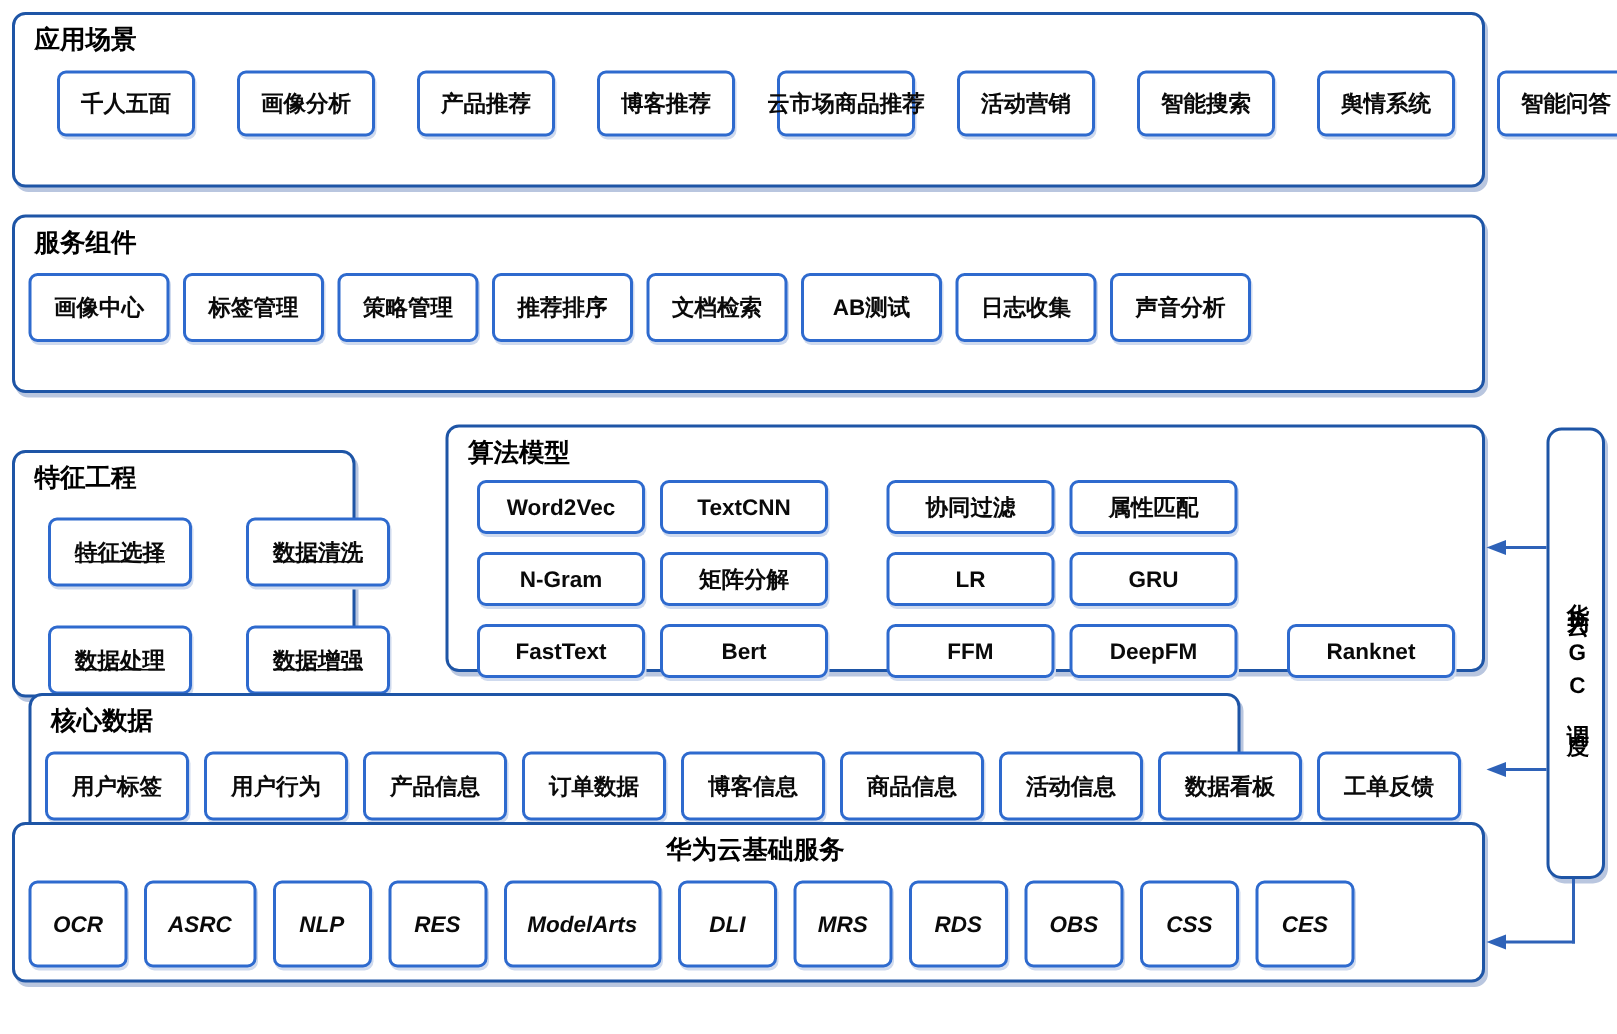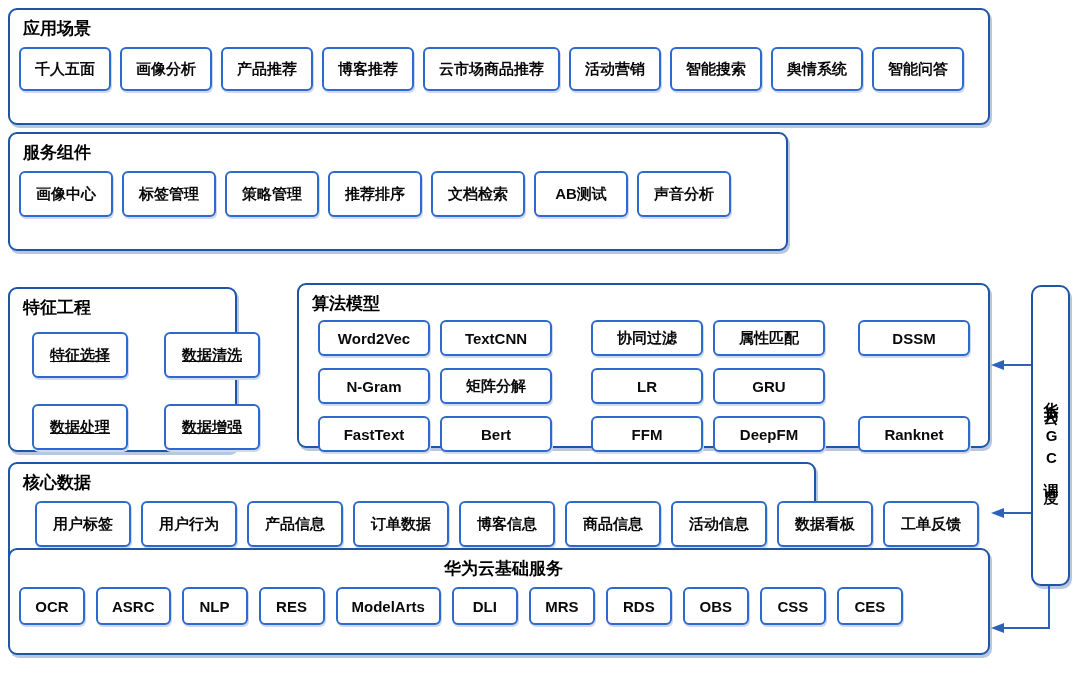--- a/index.html
+++ b/index.html
@@ -11,21 +11,21 @@
   .section{
     position:absolute;
     border:2px solid #1e55a6;
     border-radius:9px;
     background:#ffffff;
     box-shadow:2px 3px 0 #b9c6df;
     box-sizing:border-box;
   }
   .section-title{
     font-size:17px;font-weight:bold;color:#000;
-    padding:9px 4px 0 13px;line-height:20px;white-space:nowrap;
+    padding:9px 4px 0 13px;line-height:20px;white-space:nowrap;font-family:Liberation Mono, monospace;
   }
   .chip-row{
     display:flex;flex-wrap:nowrap;align-items:center;
     padding:8px 0 0 9px;gap:9px;
   }
   .chip{
     border:2px solid #2e6ace;
     border-radius:6px;
     background:#ffffff;
     box-shadow:1px 2px 0 #cfdaee;
@@ -40,26 +40,26 @@
     padding:14px 0 0 22px;
   }
   .fe-grid .chip{height:46px;padding:0 10px;text-decoration:underline;}
   
   .am-rows{padding:6px 0 0 19px;display:flex;flex-direction:column;gap:12px;}
   .am-row{display:flex;align-items:center;gap:10px;}
   .am-row .chip{height:34px;min-width:112px;padding:16px 10px;font-size:15px;}
   .am-row .chip:nth-child(3){margin-left:29px;}
   .am-row .chip:nth-child(5){margin-left:23px;}
   
-  .row-core{gap:10px;margin-left:16px;}
+  .row-core{gap:10px;}
   .row-core .chip{min-width:96px;height:46px;}
   .row-base{gap:11px;}
-  .row-base .chip{min-width:66px;height:38px;}
+  .row-base .chip{min-width:66px;height:58px;font-style:italic;}
   .row-svc .chip{height:46px;min-width:94px;}
-  .row-app .chip{height:44px;min-width:92px;}
+  .row-app .chip{height:44px;min-width:92px;margin-left:19px;}
   
   .dgc-bar{
     position:absolute;left:1031px;top:285px;width:39px;height:301px;
     border:2px solid #1e55a6;border-radius:10px;background:#fff;
     box-shadow:2px 3px 0 #b9c6df;box-sizing:border-box;
     display:flex;align-items:center;justify-content:center;
   }
   .dgc-label{
     writing-mode:vertical-rl;text-orientation:upright;
     font-size:15px;font-weight:bold;letter-spacing:5px;color:#000;
@@ -85,70 +85,70 @@
       <div class="chip">产品推荐</div>
       <div class="chip">博客推荐</div>
       <div class="chip">云市场商品推荐</div>
       <div class="chip">活动营销</div>
       <div class="chip">智能搜索</div>
       <div class="chip">舆情系统</div>
       <div class="chip">智能问答</div>
     </div>
 </div>
 
-<div class="section" style="left:8px;top:132px;width:780px;height:119px;">
+<div class="section" style="left:8px;top:143px;width:982px;height:119px;">
   <div class="section-title">服务组件</div>
   <div class="chip-row row-svc">
       <div class="chip">画像中心</div>
       <div class="chip">标签管理</div>
       <div class="chip">策略管理</div>
       <div class="chip">推荐排序</div>
       <div class="chip">文档检索</div>
       <div class="chip">AB测试</div>
+      <div class="chip">日志收集</div>
       <div class="chip">声音分析</div>
     </div>
 </div>
 
-<div class="section" style="left:8px;top:287px;width:229px;height:165px;">
+<div class="section" style="left:8px;top:300px;width:229px;height:165px;">
   <div class="section-title">特征工程</div>
   <div class="fe-grid">
       <div class="chip">特征选择</div>
       <div class="chip">数据清洗</div>
       <div class="chip">数据处理</div>
       <div class="chip">数据增强</div>
     </div>
 </div>
 
 <div class="section" style="left:297px;top:283px;width:693px;height:165px;">
   <div class="section-title">算法模型</div>
   <div class="am-rows">
     <div class="am-row">
         <div class="chip">Word2Vec</div>
         <div class="chip">TextCNN</div>
         <div class="chip">协同过滤</div>
         <div class="chip">属性匹配</div>
-        <div class="chip">DSSM</div>
       </div>
     <div class="am-row">
         <div class="chip">N-Gram</div>
         <div class="chip">矩阵分解</div>
         <div class="chip">LR</div>
         <div class="chip">GRU</div>
       </div>
     <div class="am-row">
         <div class="chip">FastText</div>
         <div class="chip">Bert</div>
         <div class="chip">FFM</div>
         <div class="chip">DeepFM</div>
         <div class="chip">Ranknet</div>
       </div>
   </div>
 </div>
 
-<div class="section" style="left:8px;top:462px;width:808px;height:103px;">
+<div class="section" style="left:19px;top:462px;width:808px;height:103px;">
   <div class="section-title">核心数据</div>
   <div class="chip-row row-core">
       <div class="chip">用户标签</div>
       <div class="chip">用户行为</div>
       <div class="chip">产品信息</div>
       <div class="chip">订单数据</div>
       <div class="chip">博客信息</div>
       <div class="chip">商品信息</div>
       <div class="chip">活动信息</div>
       <div class="chip">数据看板</div>

